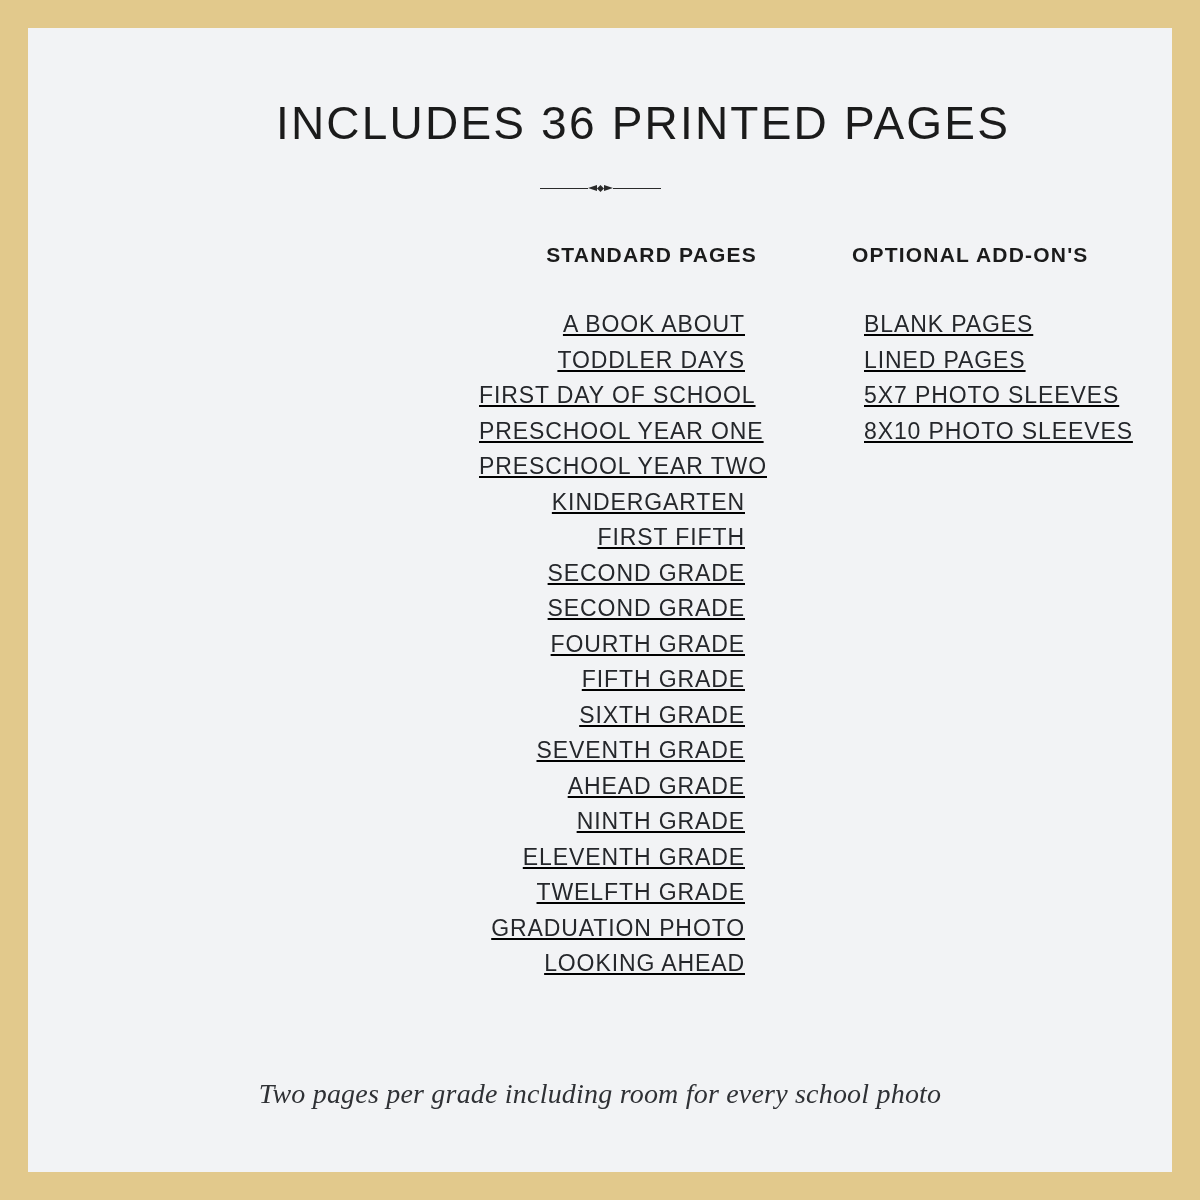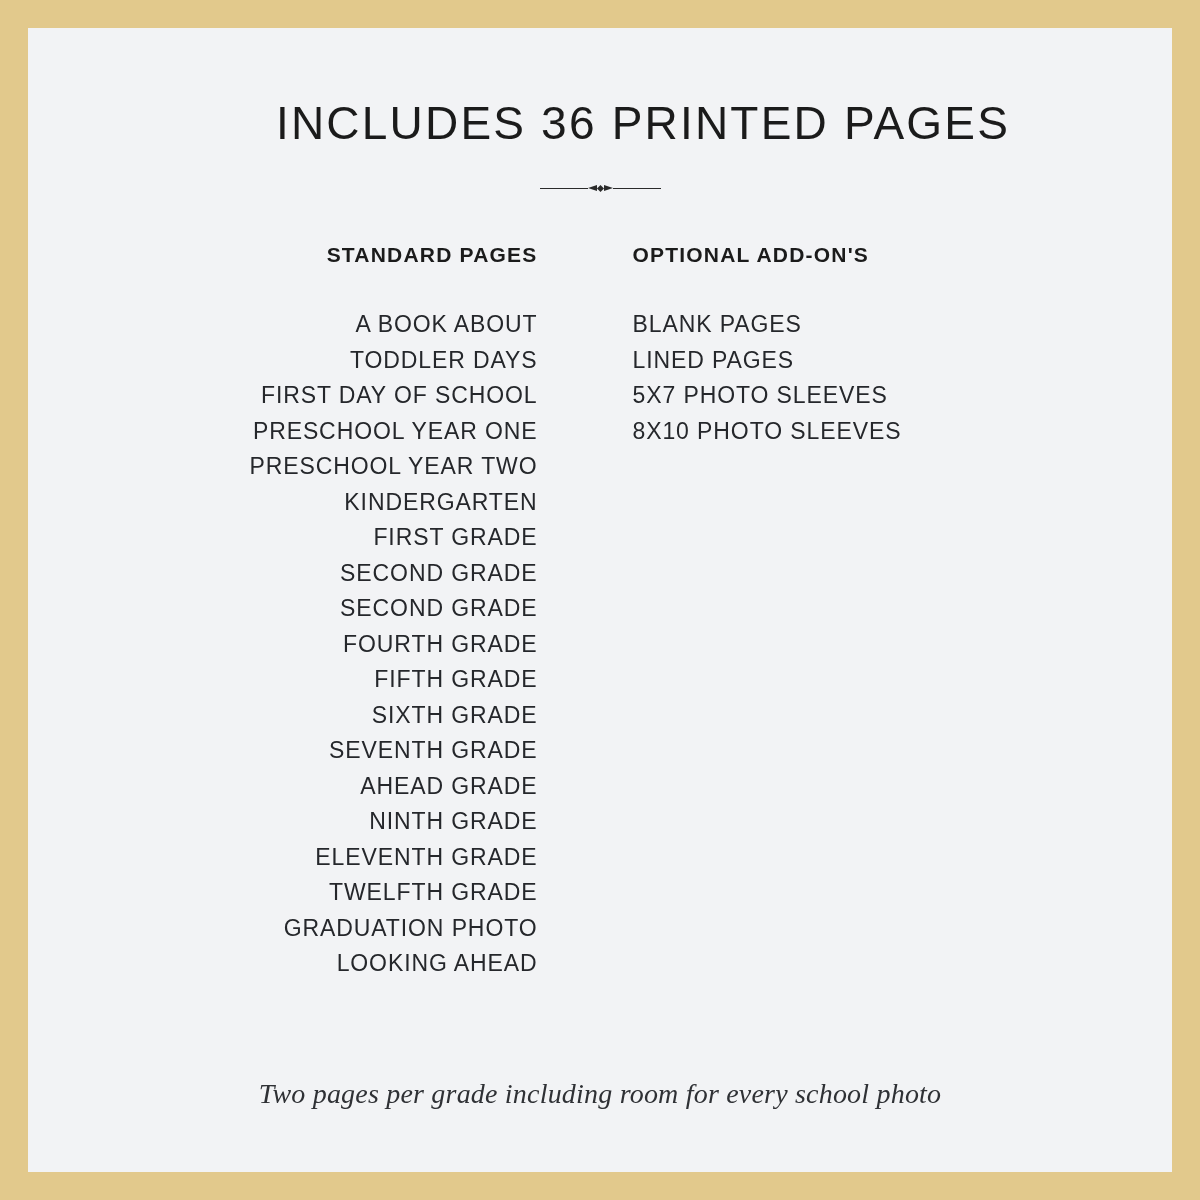--- a/index.html
+++ b/index.html
@@ -68,21 +68,21 @@
   }
   .divider .tip-right {
     border-left: 9px solid #2a2a2a;
   }
   .columns {
     position: absolute;
     top: 215px;
     left: 0;
     width: 100%;
     display: flex;
-    justify-content: center;
+    justify-content: flex-end;
     gap: 39px;
   }
   .col-standard {
     width: 290px;
     text-align: right;
     padding-right: 28px;
   }
   .col-optional {
     width: 320px;
     text-align: left;
@@ -91,22 +91,23 @@
   .col-head {
     font-size: 21px;
     font-weight: bold;
     letter-spacing: 1.2px;
     color: #1b1b1b;
     margin-bottom: 40px;
     white-space: nowrap;
   }
   .col-list {
     list-style: none;
-    margin: 0;
+    margin: 12px;
     padding: 0;
+    text-decoration: underline;
   }
   .col-list li {
     font-size: 23px;
     letter-spacing: 0.9px;
     color: #25272b;
     line-height: 35.5px;
     white-space: nowrap;
   }
   .footnote {
     position: absolute;
@@ -140,21 +141,21 @@
 
     <div class="col-standard">
       <div class="col-head">STANDARD PAGES</div>
       <ul class="col-list">
         <li>A BOOK ABOUT</li>
         <li>TODDLER DAYS</li>
         <li>FIRST DAY OF SCHOOL</li>
         <li>PRESCHOOL YEAR ONE</li>
         <li>PRESCHOOL YEAR TWO</li>
         <li>KINDERGARTEN</li>
-        <li>FIRST GRADE</li>
+        <li>FIRST FIFTH</li>
         <li>SECOND GRADE</li>
         <li>SECOND GRADE</li>
         <li>FOURTH GRADE</li>
         <li>FIFTH GRADE</li>
         <li>SIXTH GRADE</li>
         <li>SEVENTH GRADE</li>
         <li>AHEAD GRADE</li>
         <li>NINTH GRADE</li>
         <li>ELEVENTH GRADE</li>
         <li>TWELFTH GRADE</li>

